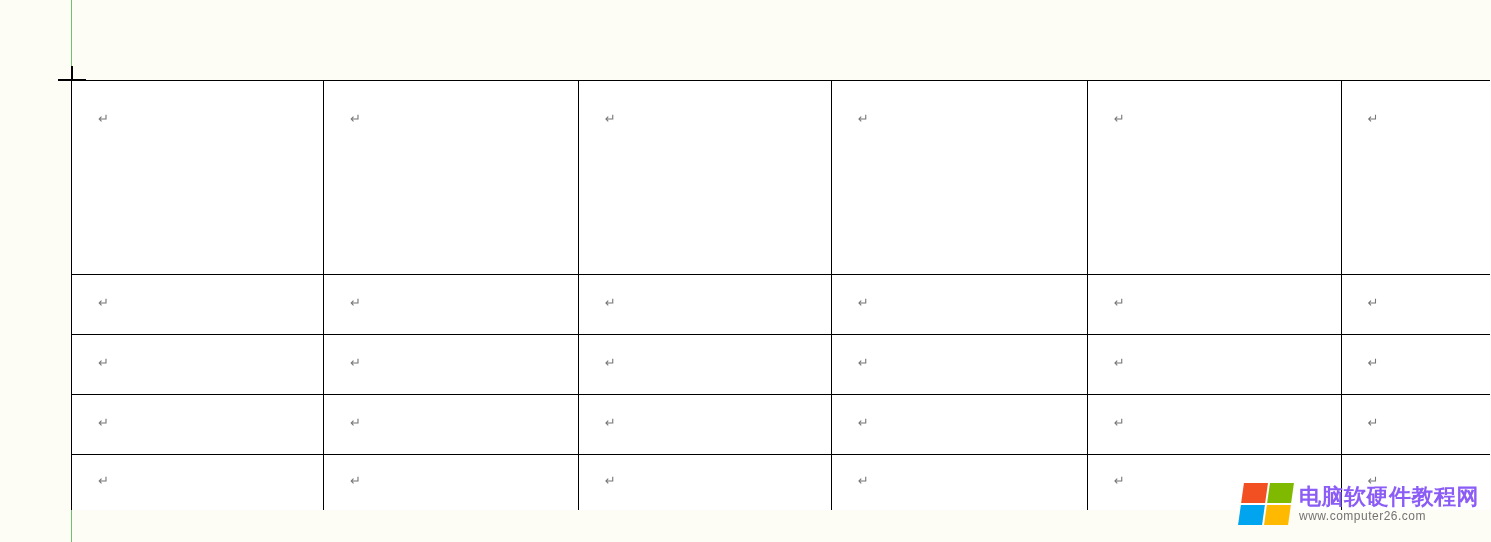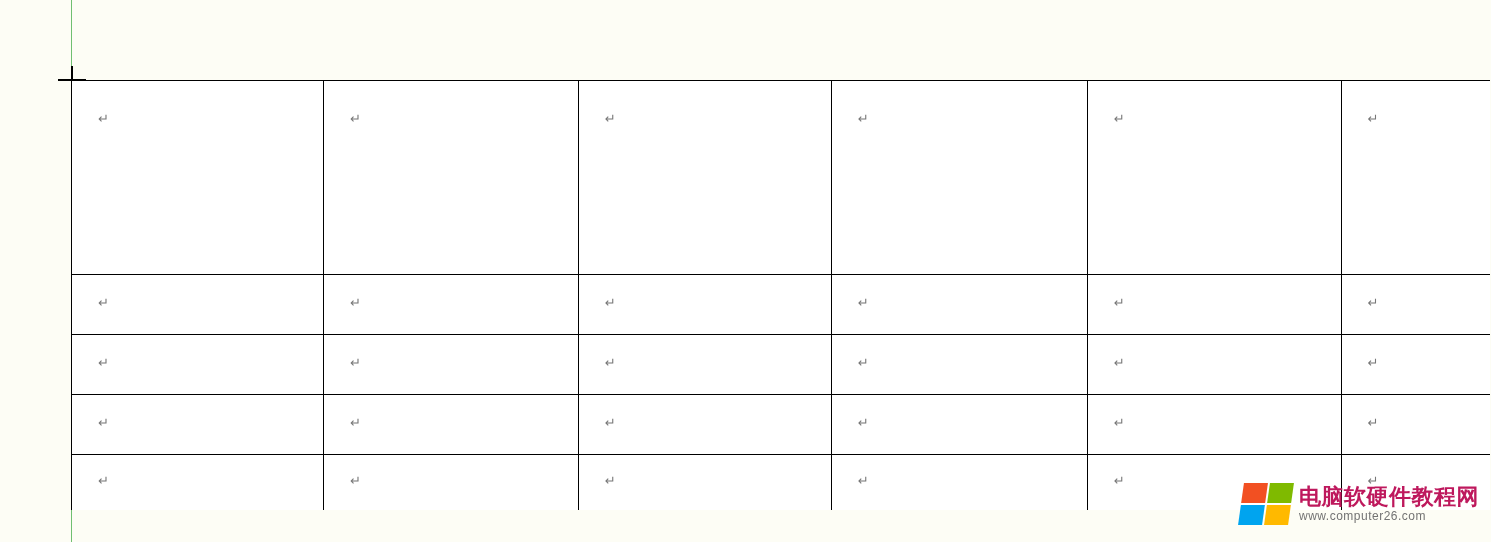--- a/index.html
+++ b/index.html
@@ -97,21 +97,21 @@
     }
     .win-logo span { display: block; }
     .sq-r { background: #F25022; }
     .sq-g { background: #7FBA00; }
     .sq-b { background: #00A4EF; }
     .sq-y { background: #FFB900; }
     .wm-text { display: flex; flex-direction: column; line-height: 1.1; }
     .wm-title {
       font-size: 22px;
       font-weight: 700;
-      color: #be185d;
+      color: #8b5cf6;
       letter-spacing: 0.5px;
     }
     .wm-url {
       font-size: 12px;
       color: #737373;
       letter-spacing: 0.5px;
     }
   </style>
 </head>
 <body>

